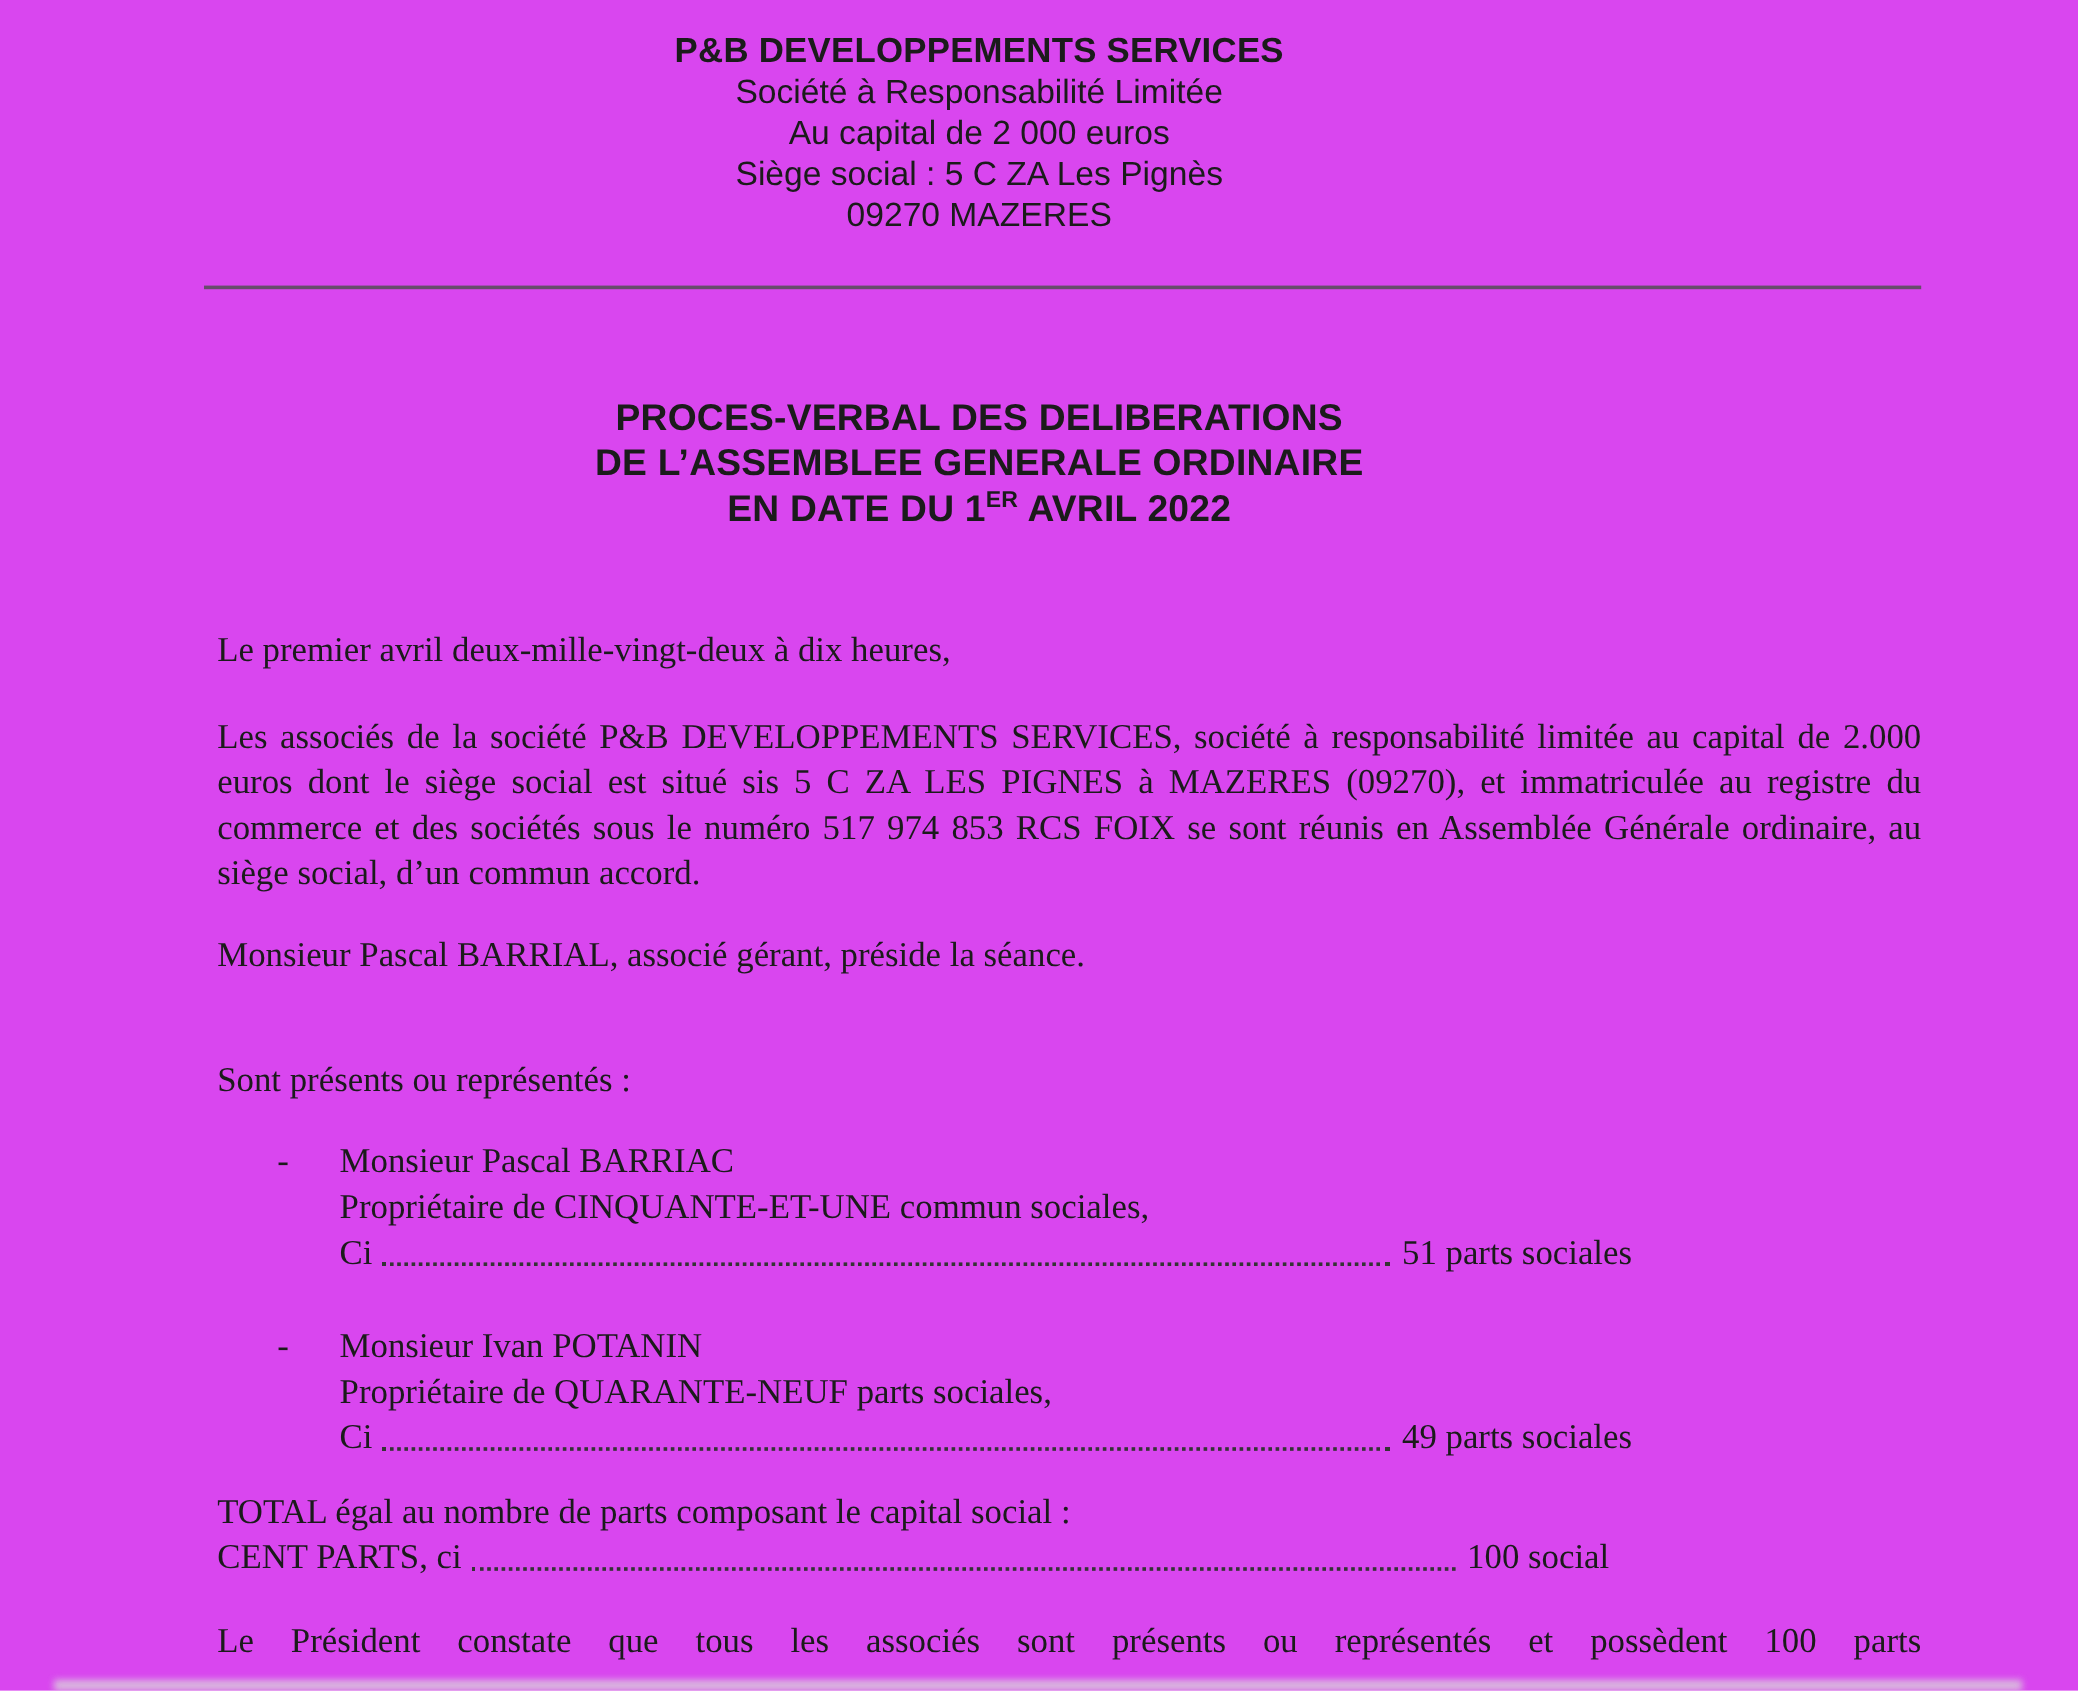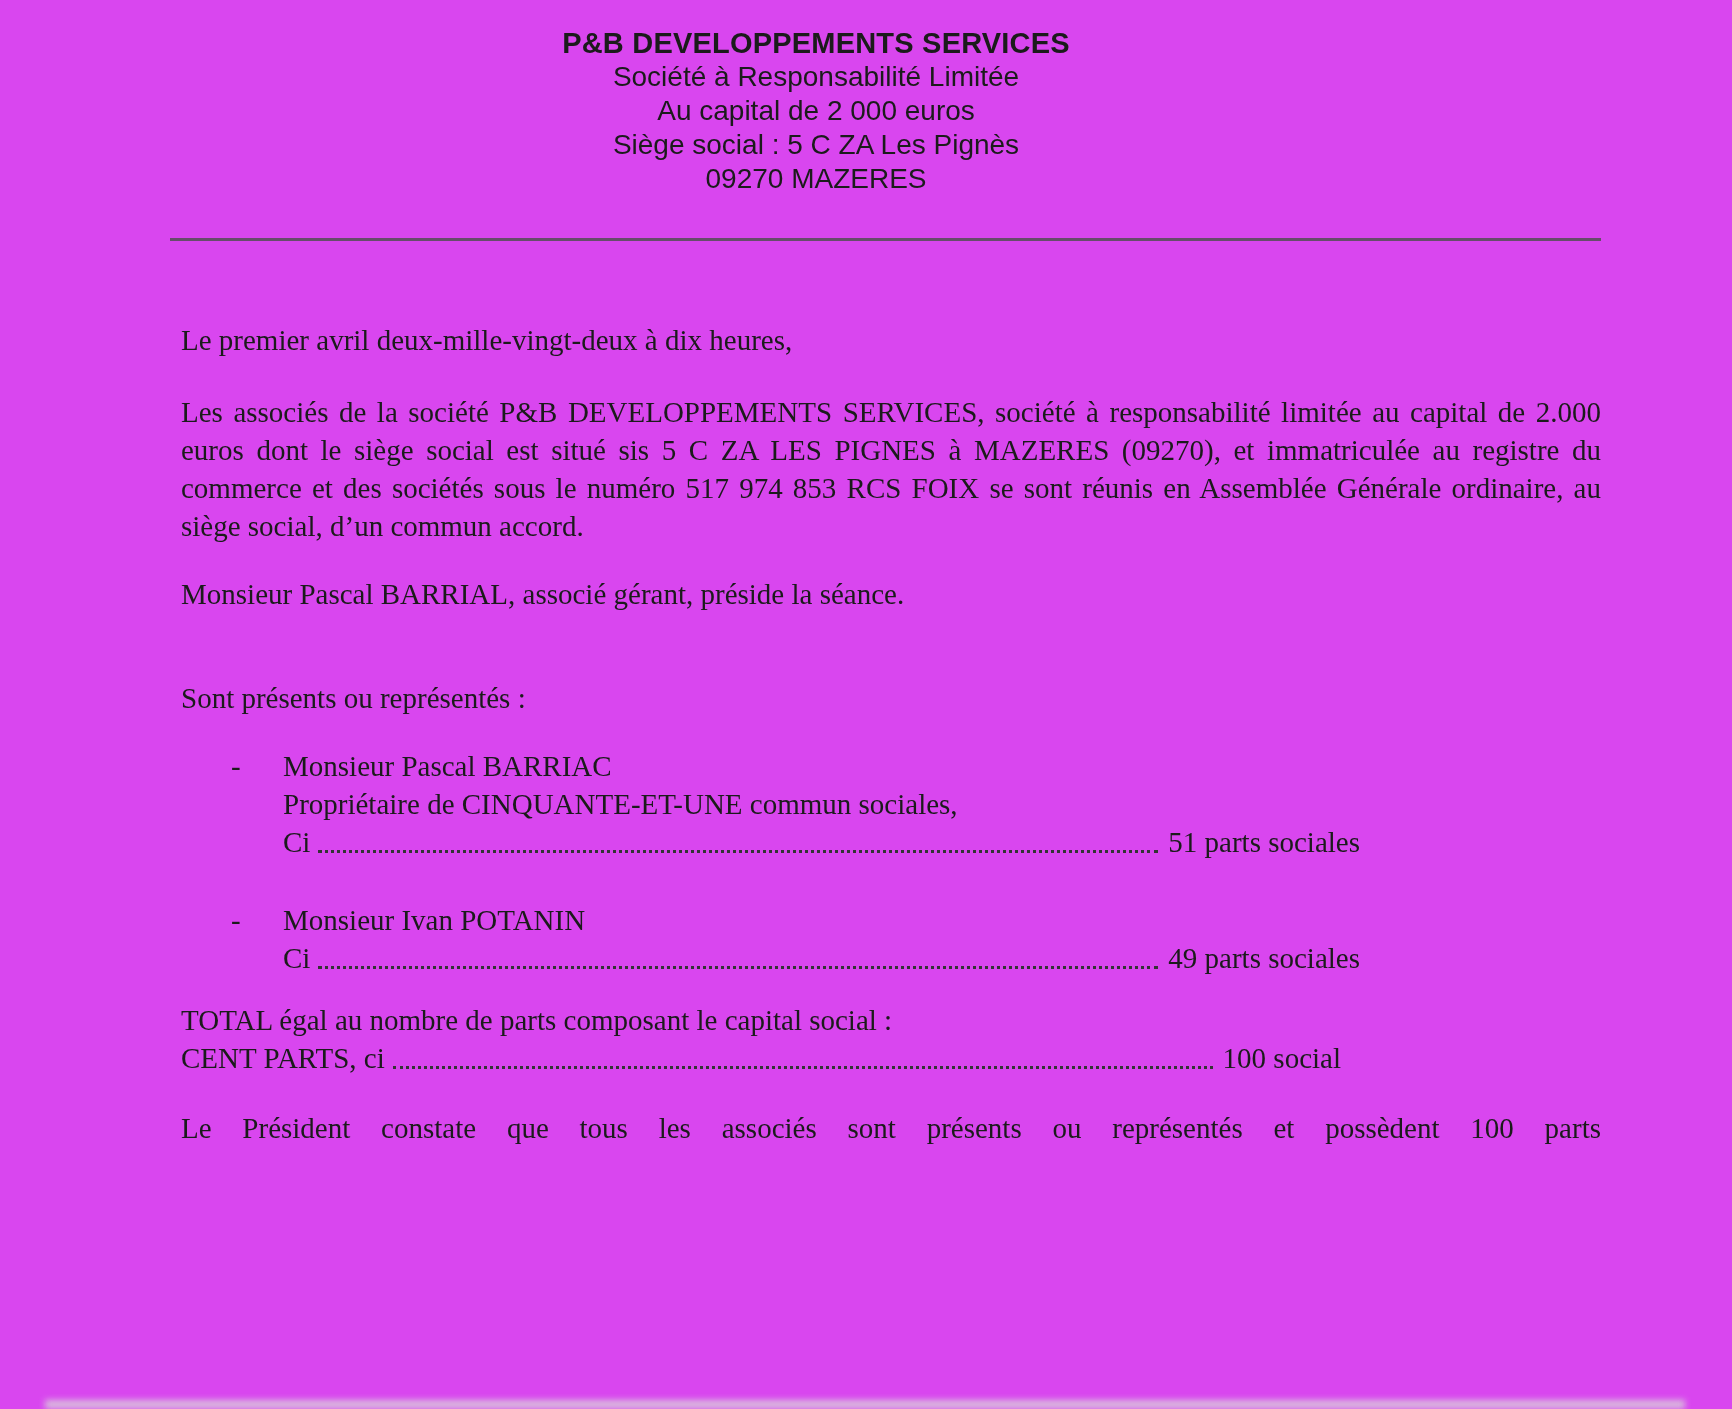--- a/index.html
+++ b/index.html
@@ -116,20 +116,25 @@
   <div class="doc-header">
     <div class="company-name">P&amp;B DEVELOPPEMENTS SERVICES</div>
     <div>Société à Responsabilité Limitée</div>
     <div>Au capital de 2 000 euros</div>
     <div>Siège social : 5 C ZA Les Pignès</div>
     <div>09270 MAZERES</div>
   </div>
 
   <div class="divider"></div>
 
+  <div class="doc-title">
+    <div>PROCES-VERBAL DES DELIBERATIONS</div>
+    <div>DE L’ASSEMBLEE GENERALE ORDINAIRE</div>
+    <div><span>EN DATE DU 1</span><sup>ER</sup><span> AVRIL 2022</span></div>
+  </div>
 
   <div class="doc-body">
 
     <p class="p-opening">Le premier avril deux-mille-vingt-deux à dix heures,</p>
 
     <p class="p-main">Les associés de la société P&amp;B DEVELOPPEMENTS SERVICES, société à responsabilité limitée au capital de 2.000 euros dont le siège social est situé sis 5 C ZA LES PIGNES à MAZERES (09270), et immatriculée au registre du commerce et des sociétés sous le numéro 517 974 853 RCS FOIX se sont réunis en Assemblée Générale ordinaire, au siège social, d’un commun accord.</p>
 
     <p class="p-president">Monsieur Pascal BARRIAL, associé gérant, préside la séance.</p>
 
     <p class="p-intro">Sont présents ou représentés :</p>
@@ -144,20 +149,21 @@
           <span class="leader"></span>
           <span class="ci-value">51 parts sociales</span>
         </div>
       </div>
     </div>
 
     <div class="attendee attendee-2">
       <div class="bullet">-</div>
       <div class="attendee-body">
         <div>Monsieur Ivan POTANIN</div>
+        <div>Propriétaire de QUARANTE-NEUF parts sociales,</div>
         <div class="ci-row">
           <span class="ci-label">Ci</span>
           <span class="leader"></span>
           <span class="ci-value">49 parts sociales</span>
         </div>
       </div>
     </div>
 
     <div class="total-block">
       <div>TOTAL égal au nombre de parts composant le capital social :</div>

